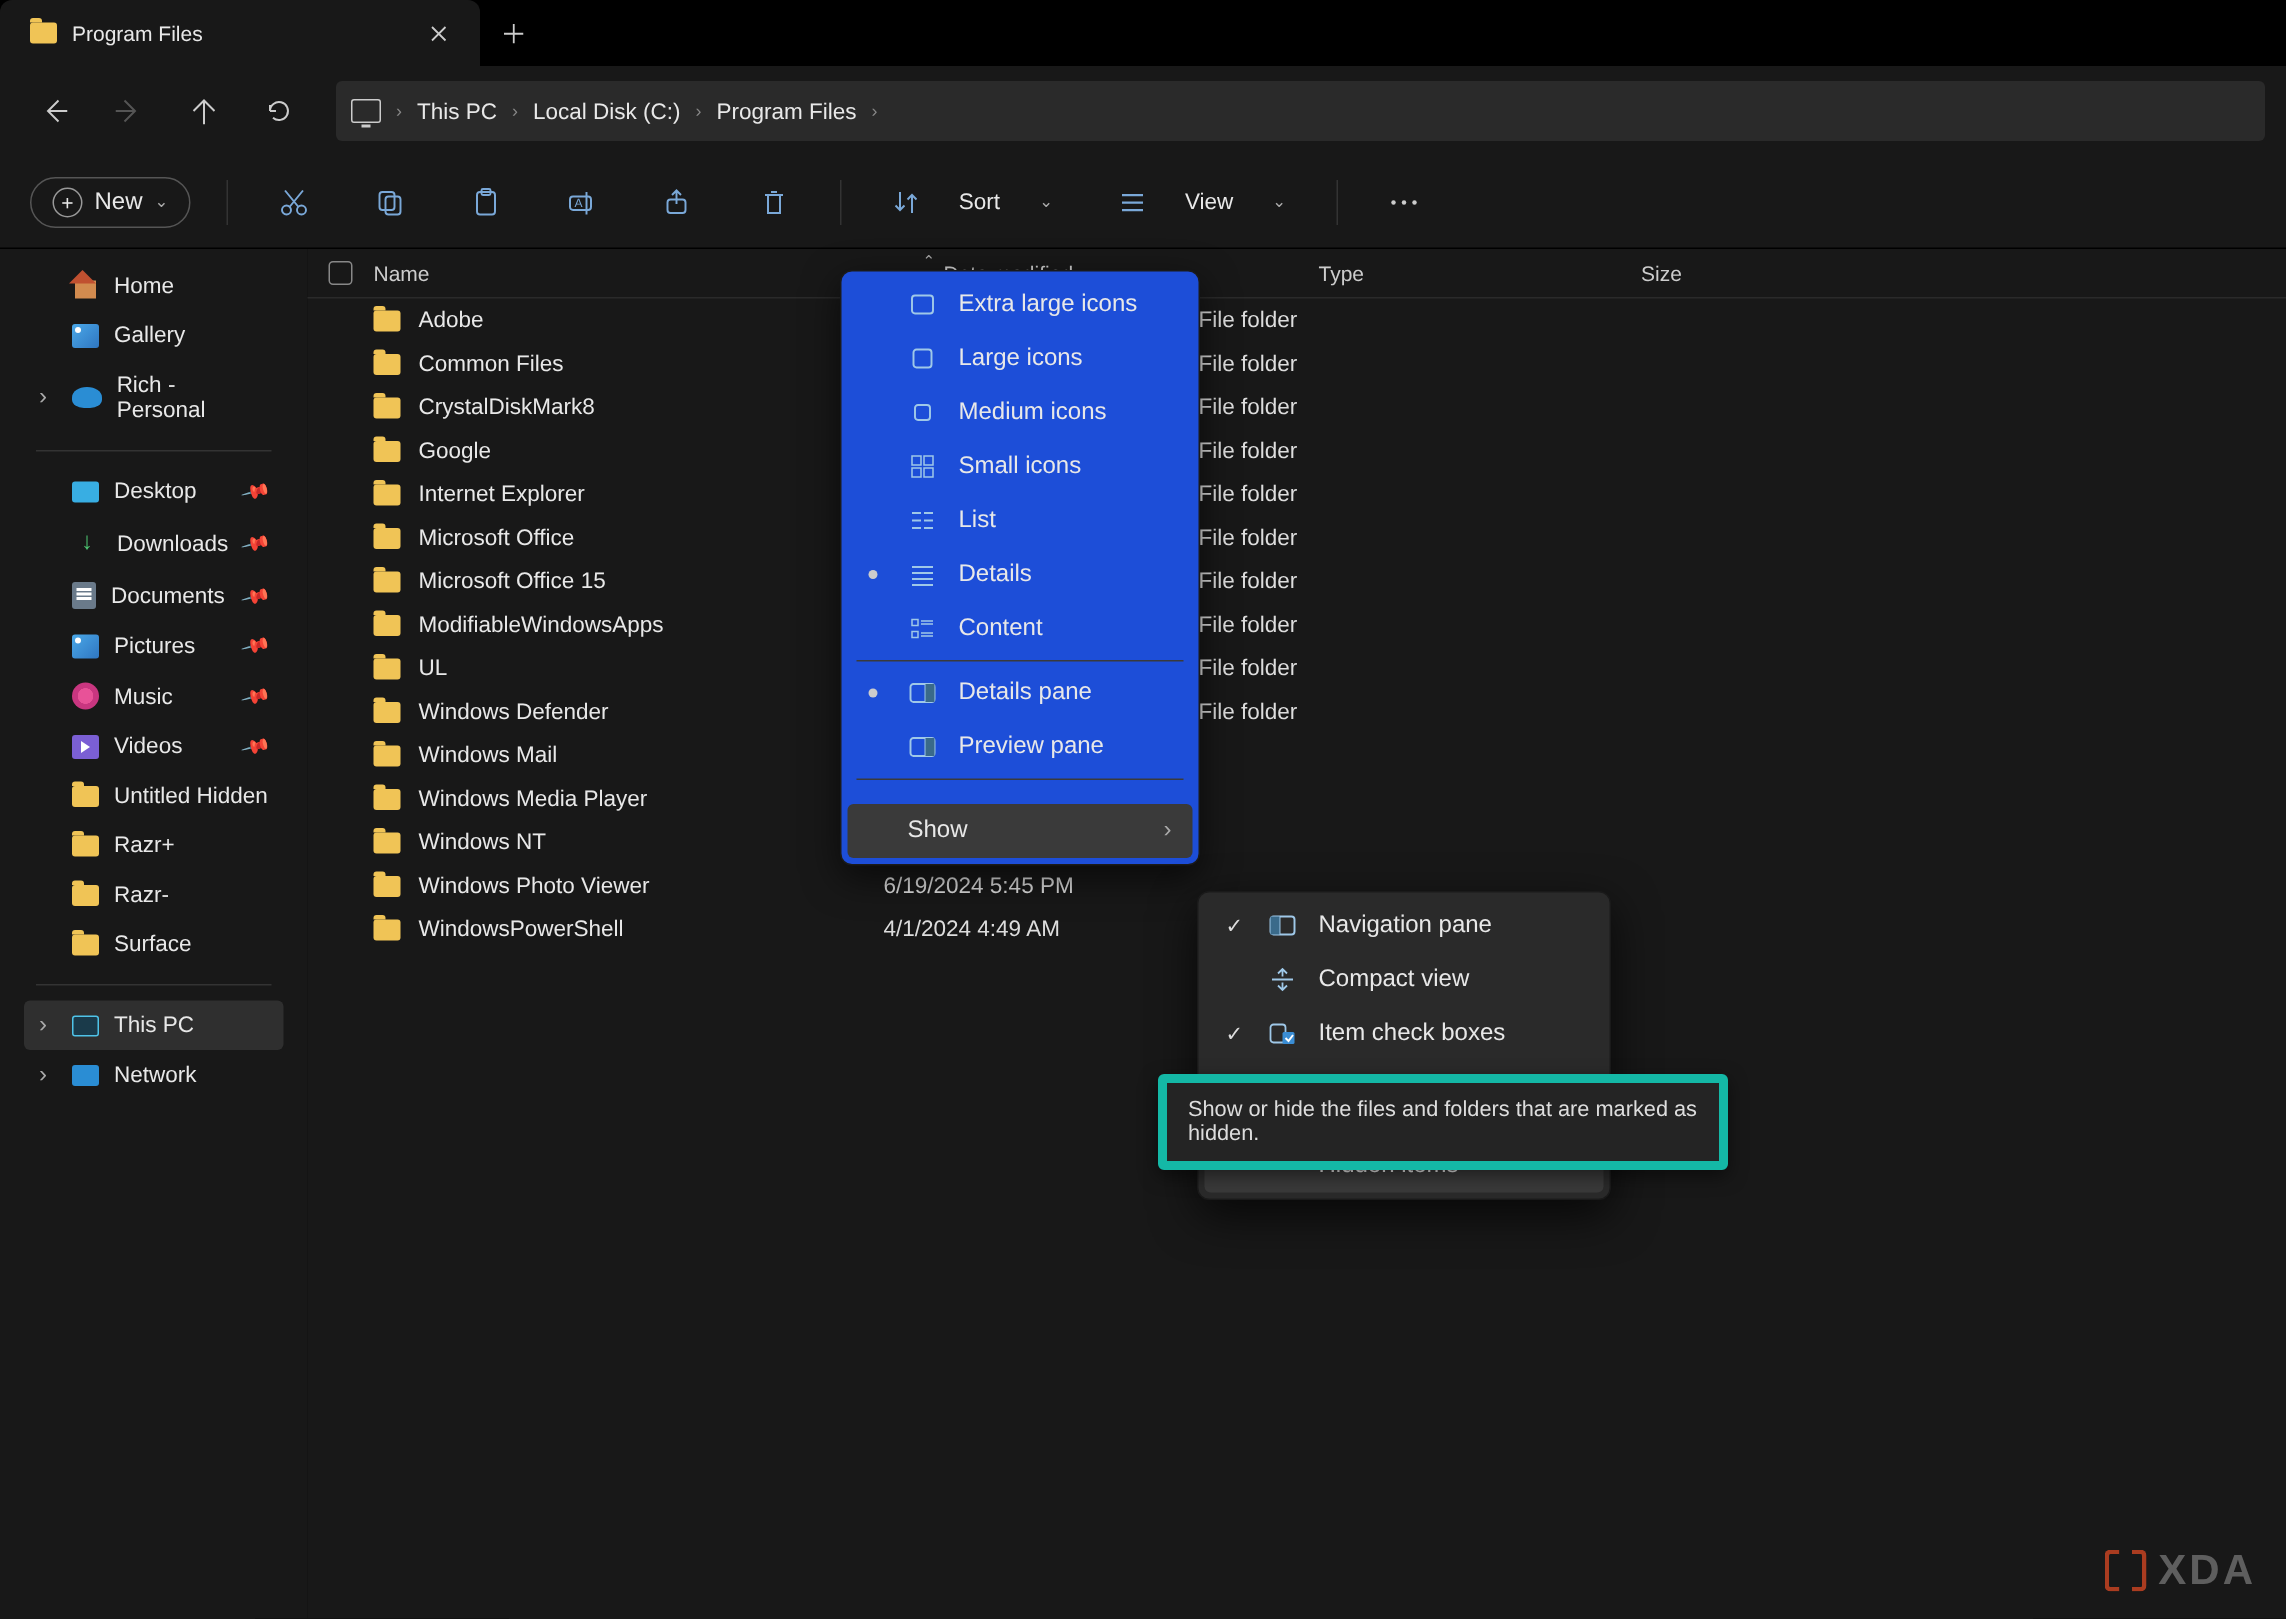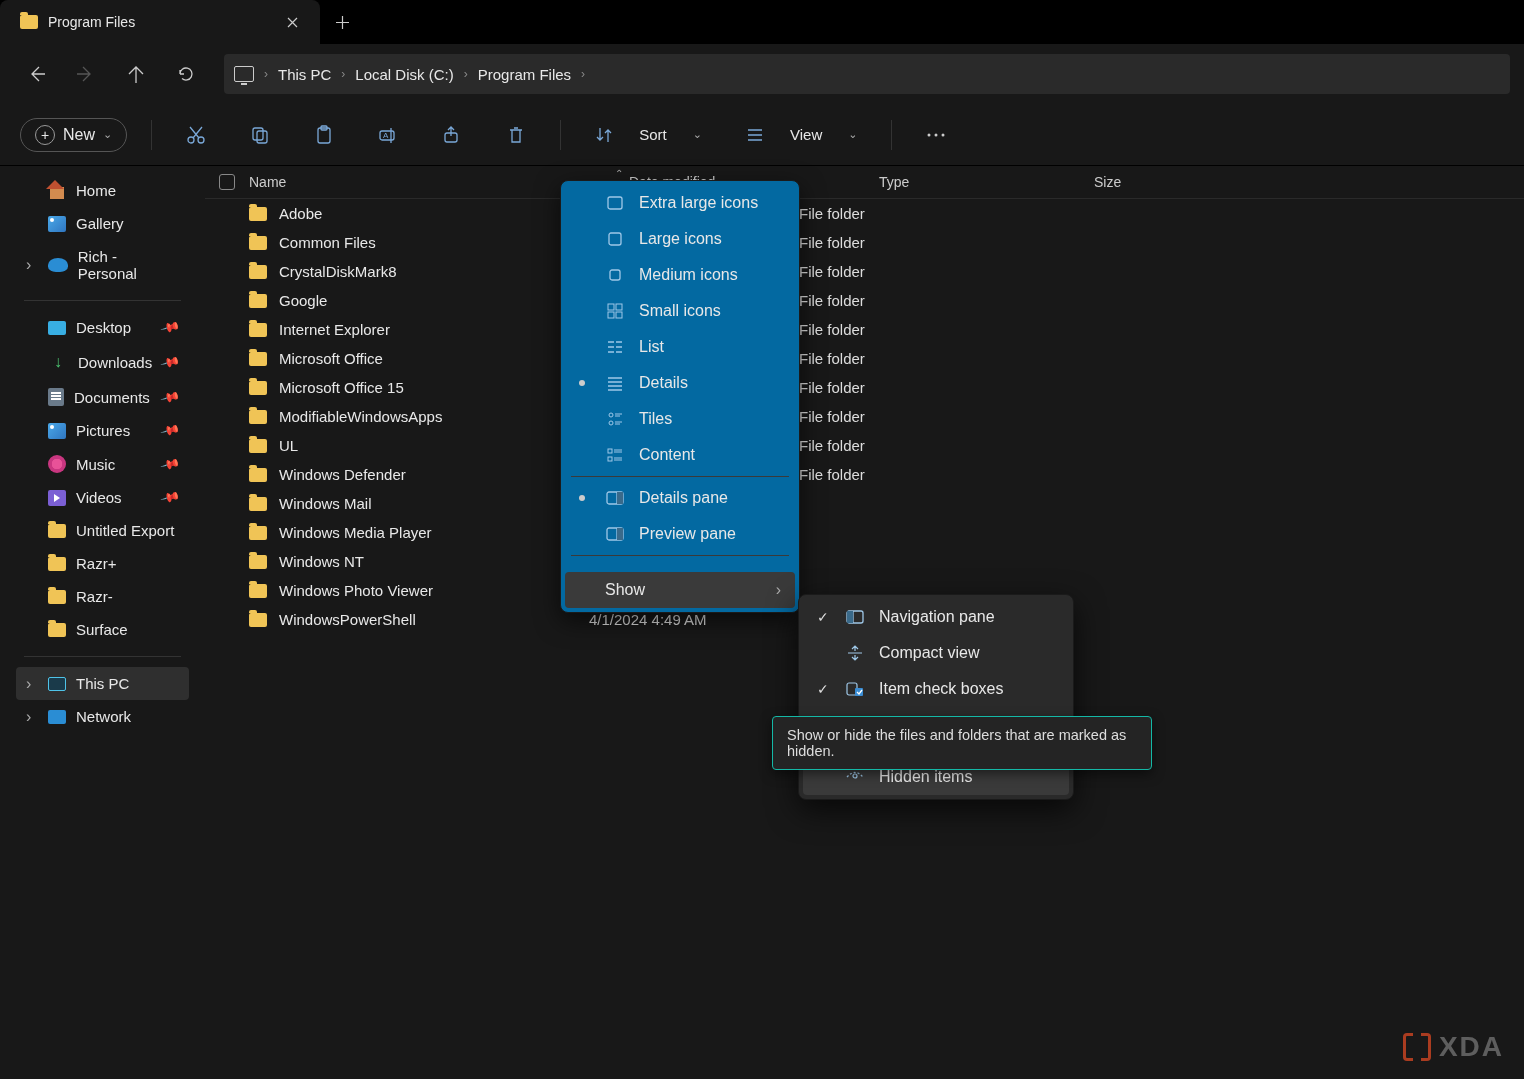--- a/index.html
+++ b/index.html
@@ -67,35 +67,35 @@
 .col-type { width:175px; }
 .col-size { flex:1; }
 .chk { width:16px; height:16px; border:1.5px solid #888; border-radius:3px; }
 .rows { }
 .row { display:flex; align-items:flex-end; padding:6px 14px; font-size:15px; }
 .row .nm { width:370px; display:flex; align-items:center; gap:12px; padding-left:30px; }
 .row .dt { width:210px; color:#ddd; }
 .row .tp { width:175px; color:#ddd; }
 
 
-.menu { position:absolute; left:560px; top:180px; width:240px; background:#0369a1; border:1px solid #1a1a1a; border-radius:8px; padding:4px; box-shadow:0 8px 24px rgba(0,0,0,.6); }
+.menu { position:absolute; left:560px; top:180px; width:240px; background:#1d4ed8; border:1px solid #1a1a1a; border-radius:8px; padding:4px; box-shadow:0 8px 24px rgba(0,0,0,.6); }
 .menu-item { display:flex; align-items:center; gap:14px; padding:9px 14px 9px 40px; border-radius:4px; font-size:16px; position:relative; cursor:pointer; }
 .menu-item.hov { background:#3a3a3a;margin-top:16px; }
 .menu-item .bullet { position:absolute; left:14px; width:6px; height:6px; background:#ccc; border-radius:50%; }
 .menu-item .mic { width:20px; display:inline-flex; justify-content:center; color:#9fc8e8; }
 .menu-sep { height:1px; background:#3a3a3a; margin:3px 6px; }
 .menu-item .subchev { position:absolute; right:14px; color:#aaa; }
 
 
 .submenu { position:absolute; left:798px; top:594px; width:276px; background:#2a2a2a; border:1px solid #1a1a1a; border-radius:8px; padding:4px; box-shadow:0 10px 30px rgba(0,0,0,.7); }
 .submenu .menu-item { padding-left:42px; }
 .submenu .chk-mark { position:absolute; left:14px; color:#ddd; font-size:14px; }
 
 
-.tooltip { position:absolute; left:772px; top:716px; width:380px; background:#242424; border:1px solid #14b8a6; border-radius:4px; padding:10px 14px; font-size:14.5px; color:#ddd; box-shadow:0 4px 12px rgba(0,0,0,.5); z-index:5; }
+.tooltip { position:absolute; left:772px; top:716px; width:380px; background:#242424; border:6px solid #14b8a6; border-radius:4px; padding:10px 14px; font-size:14.5px; color:#ddd; box-shadow:0 4px 12px rgba(0,0,0,.5); z-index:5; }
 
 
 .wm { position:absolute; right:20px; bottom:16px; display:flex; align-items:center; gap:8px; font-weight:bold; font-size:28px; color:rgba(200,200,200,.4); letter-spacing:2px; }
 .wm .b1 { width:10px; height:28px; border:3px solid rgba(232,76,36,.7); border-right:none; border-radius:4px 0 0 4px; }
 .wm .b2 { width:10px; height:28px; border:3px solid rgba(232,76,36,.7); border-left:none; border-radius:0 4px 4px 0; }
 
 .sortarr { position:absolute; left:410px; top:2px; font-size:10px; color:#aaa; }
 svg { display:block; }
 </style>
 </head>
@@ -264,21 +264,21 @@
           <span>Music</span>
           <span class="pin">📌</span>
         </div>
         <div class="sb-item">
           <span class="ico video"></span>
           <span>Videos</span>
           <span class="pin">📌</span>
         </div>
         <div class="sb-item">
           <span class="ico fold"></span>
-          <span>Untitled Export</span>
+          <span>Untitled Hidden</span>
         </div>
         <div class="sb-item">
           <span class="ico fold"></span>
           <span>Razr+</span>
         </div>
         <div class="sb-item">
           <span class="ico fold"></span>
           <span>Razr-</span>
         </div>
         <div class="sb-item">
@@ -484,31 +484,20 @@
       <span class="mic">
         <svg width="16" height="16" viewBox="0 0 16 16">
           <path d="M1 3H15M1 7H15M1 11H15M1 15H15" stroke="#9fc8e8" stroke-width="1.3"></path>
         </svg>
       </span>
       <span>Details</span>
     </div>
     <div class="menu-item">
       <span class="mic">
         <svg width="16" height="16" viewBox="0 0 16 16">
-          <circle cx="4" cy="4" r="2" stroke="#9fc8e8" fill="none"></circle>
-          <path d="M8 3H15M8 5H13" stroke="#9fc8e8"></path>
-          <circle cx="4" cy="12" r="2" stroke="#9fc8e8" fill="none"></circle>
-          <path d="M8 11H15M8 13H13" stroke="#9fc8e8"></path>
-        </svg>
-      </span>
-      <span>Tiles</span>
-    </div>
-    <div class="menu-item">
-      <span class="mic">
-        <svg width="16" height="16" viewBox="0 0 16 16">
           <rect x="1" y="2" width="4" height="4" stroke="#9fc8e8" fill="none"></rect>
           <path d="M7 3H15M7 5H15" stroke="#9fc8e8"></path>
           <rect x="1" y="10" width="4" height="4" stroke="#9fc8e8" fill="none"></rect>
           <path d="M7 11H15M7 13H15" stroke="#9fc8e8"></path>
         </svg>
       </span>
       <span>Content</span>
     </div>
     <div class="menu-sep"></div>
     <div class="menu-item">

